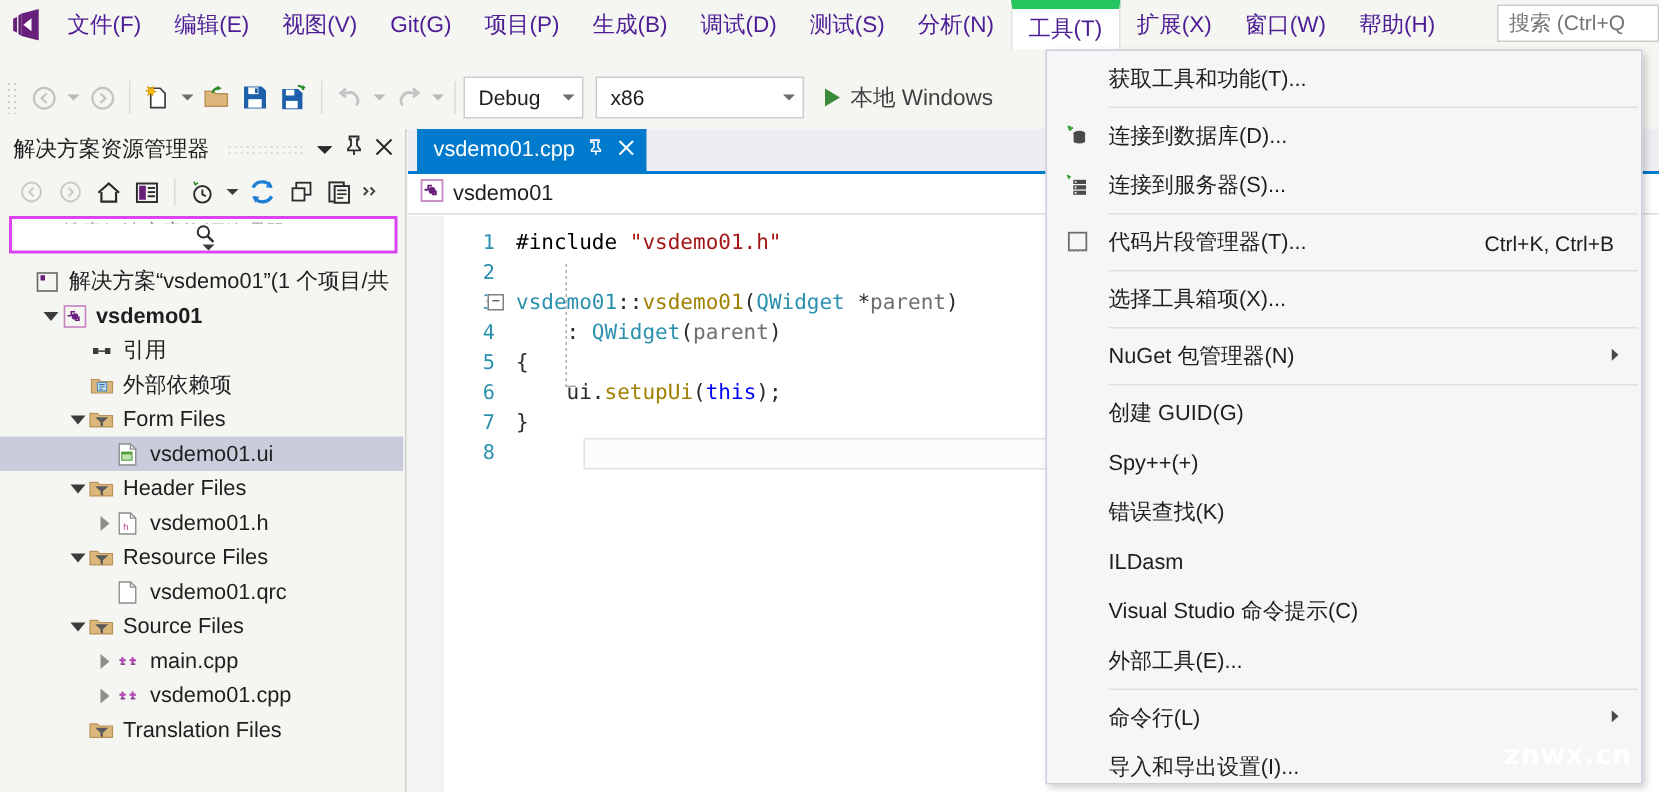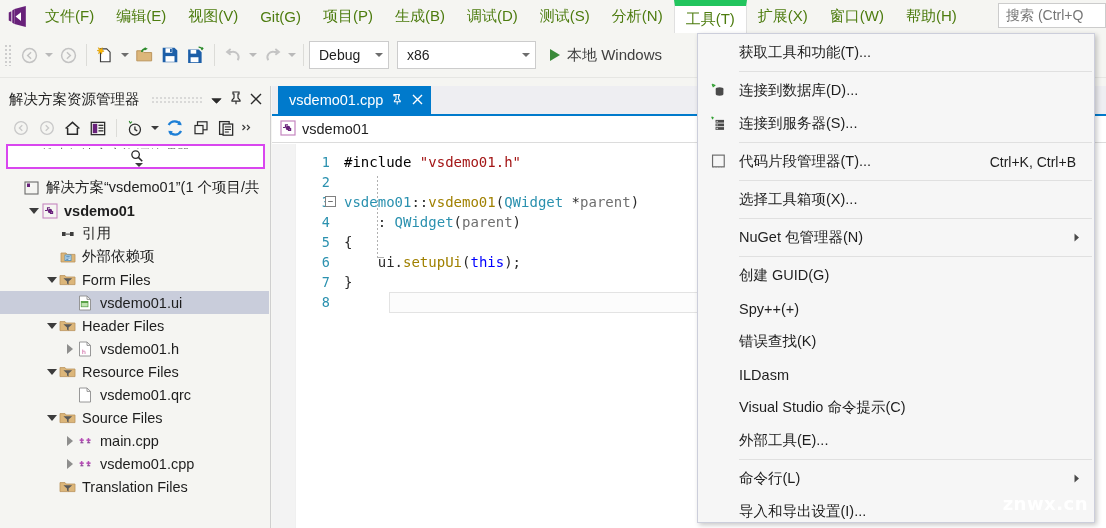--- a/index.html
+++ b/index.html
@@ -24,21 +24,21 @@
     background: #f5f5f2;
     display: flex; align-items: center;
   }
   #vs-logo {
     width: 34px; height: 33px;
     display: flex; align-items: center; justify-content: center;
   }
   .menu-item {
     height: 33px; padding: 0 11px;
     display: flex; align-items: center;
-    font-size: 15px; color: #4d7c0f;
+    font-size: 15px; color: #4c1d95;
     white-space: nowrap; cursor: default;
   }
   .menu-item.active {
     background: #ffffff;
     border-left: 1px solid #e0e0e0;
     border-right: 1px solid #e0e0e0;
     border-top: 6px solid #22c55e;
     height: 33px;
   }
   #search-box {
@@ -47,21 +47,21 @@
     background: #ffffff;
     border: 1px solid #cccccc;
     display: flex; align-items: center;
     padding-left: 7px;
     font-size: 14px; color: #767676;
     overflow: hidden; white-space: nowrap;
   }
 
   
   #toolbar {
-    position: absolute; left: 0; top: 33px; width: 1106px; height: 45px;
+    position: absolute; left: 0; top: 43px; width: 1106px; height: 45px;
     background: #f5f5f2;
     border-bottom: 1px solid #e6e6e3;
     display: flex; align-items: center;
     padding-left: 4px;
   }
   .grip {
     width: 9px; height: 22px;
     background-image: radial-gradient(#c6c6c6 1px, transparent 1px);
     background-size: 4px 4px;
     margin-right: 3px; opacity: .85;

